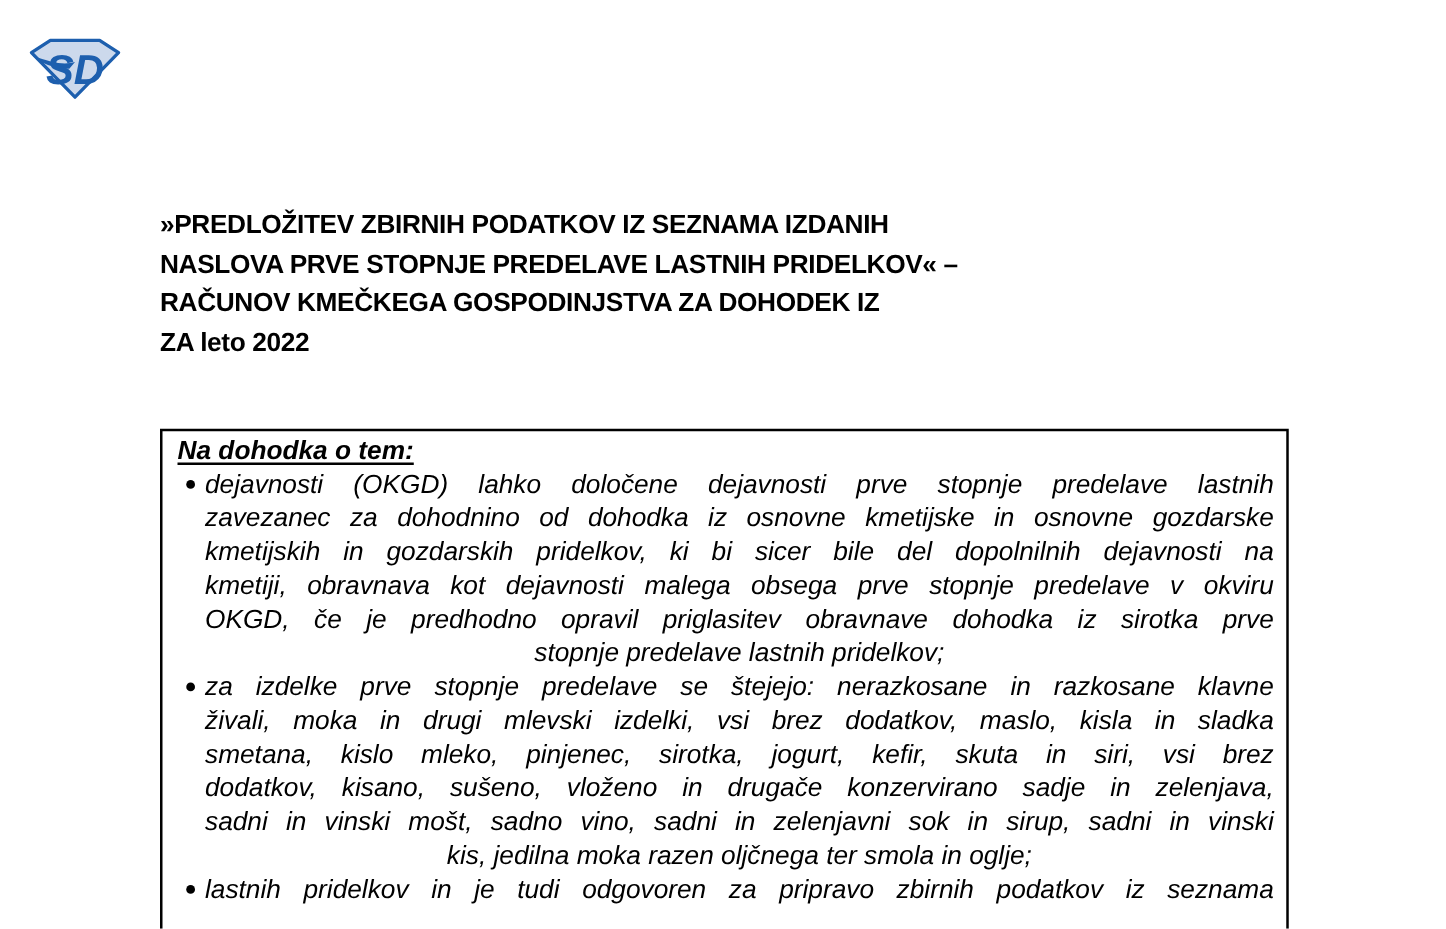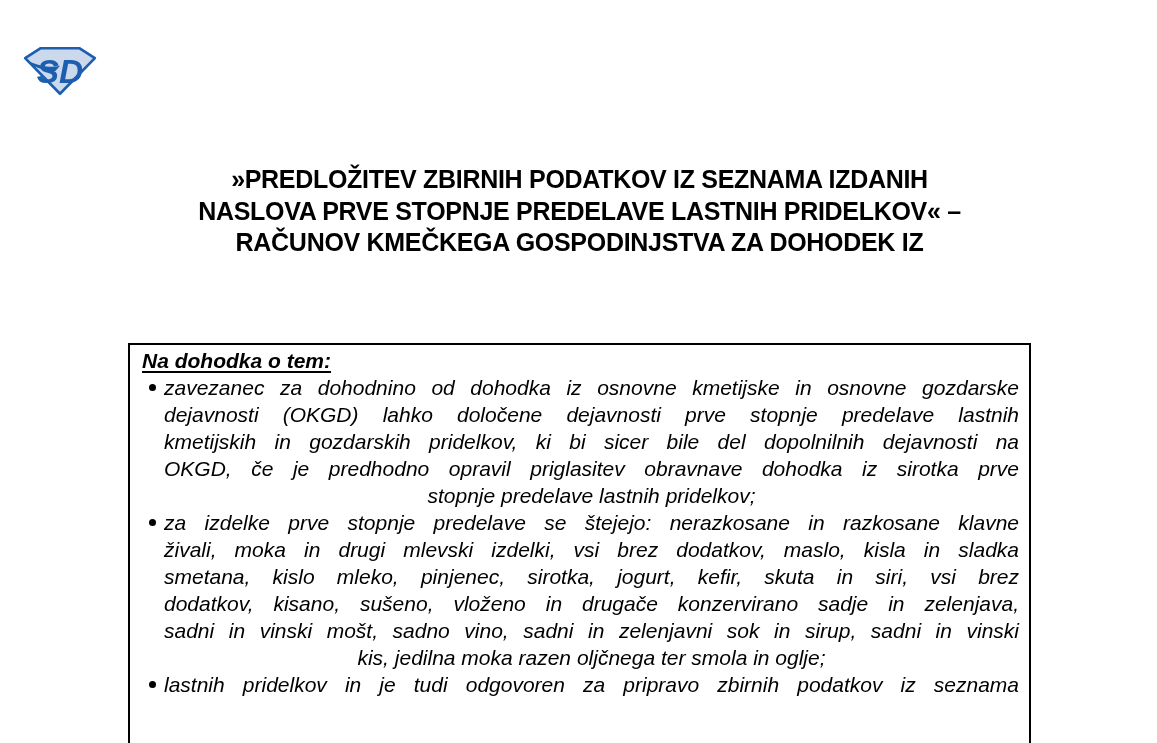--- a/index.html
+++ b/index.html
@@ -8,33 +8,33 @@
     width: 1157px;
     height: 743px;
     background: #ffffff;
     overflow: hidden;
     font-family: "Liberation Sans", sans-serif;
     color: #000000;
   }
   .logo {
     position: absolute;
     left: 22px;
-    top: 46px;
+    top: 30px;
     width: 76px;
     height: 50px;
   }
   .logo svg { display: block; width: 100%; height: 100%; }
   .title-block {
     position: absolute;
     left: 128px;
     top: 164px;
     width: 903px;
-    text-align: center;
+    text-align: left;
     font-weight: bold;
-    font-size: 25px;
+    font-size: 21px;
     line-height: 31.5px;
     letter-spacing: -0.3px;
   }
   .info-box {
     position: absolute;
     left: 128px;
     top: 343px;
     width: 903px;
     height: 460px; 
     border: 2px solid #000000;
@@ -74,31 +74,33 @@
       <path d="M4 16 L24 3 L76 3 L96 16 L50 63 Z" fill="#ccd9ec" stroke="#1d5fae" stroke-width="3.5" stroke-linejoin="round"></path>
       <path d="M5 19 C26 27 38 29 50 26 L44 33 C28 33 13 27 5 19 Z" fill="#1d5fae"></path>
       <text x="50" y="49" font-size="44" font-style="italic" font-weight="bold" fill="#1d5fae" text-anchor="middle" font-family="Liberation Sans, sans-serif">SD</text>
     </svg>
   </div>
 
   <div class="title-block">
     <div>»PREDLOŽITEV ZBIRNIH PODATKOV IZ SEZNAMA IZDANIH</div>
     <div>NASLOVA PRVE STOPNJE PREDELAVE LASTNIH PRIDELKOV« –</div>
     <div>RAČUNOV KMEČKEGA GOSPODINJSTVA ZA DOHODEK IZ</div>
+    <div>ZA leto 2022</div>
   </div>
 
   <div class="info-box">
     <div class="box-heading">Na dohodka o tem:</div>
     <ul class="bullet-list">
 
       <li class="bullet-item">
         <span class="bullet-marker"></span>
+        <div class="jline">dejavnosti (OKGD) lahko določene dejavnosti prve stopnje predelave lastnih</div>
         <div class="jline">zavezanec za dohodnino od dohodka iz osnovne kmetijske in osnovne gozdarske</div>
-        <div class="jline">dejavnosti (OKGD) lahko določene dejavnosti prve stopnje predelave lastnih</div>
         <div class="jline">kmetijskih in gozdarskih pridelkov, ki bi sicer bile del dopolnilnih dejavnosti na</div>
+        <div class="jline">kmetiji, obravnava kot dejavnosti malega obsega prve stopnje predelave v okviru</div>
         <div class="jline">OKGD, če je predhodno opravil priglasitev obravnave dohodka iz sirotka prve</div>
         <div class="lline">stopnje predelave lastnih pridelkov;</div>
       </li>
 
       <li class="bullet-item">
         <span class="bullet-marker"></span>
         <div class="jline">za izdelke prve stopnje predelave se štejejo: nerazkosane in razkosane klavne</div>
         <div class="jline">živali, moka in drugi mlevski izdelki, vsi brez dodatkov, maslo, kisla in sladka</div>
         <div class="jline">smetana, kislo mleko, pinjenec, sirotka, jogurt, kefir, skuta in siri, vsi brez</div>
         <div class="jline">dodatkov, kisano, sušeno, vloženo in drugače konzervirano sadje in zelenjava,</div>

